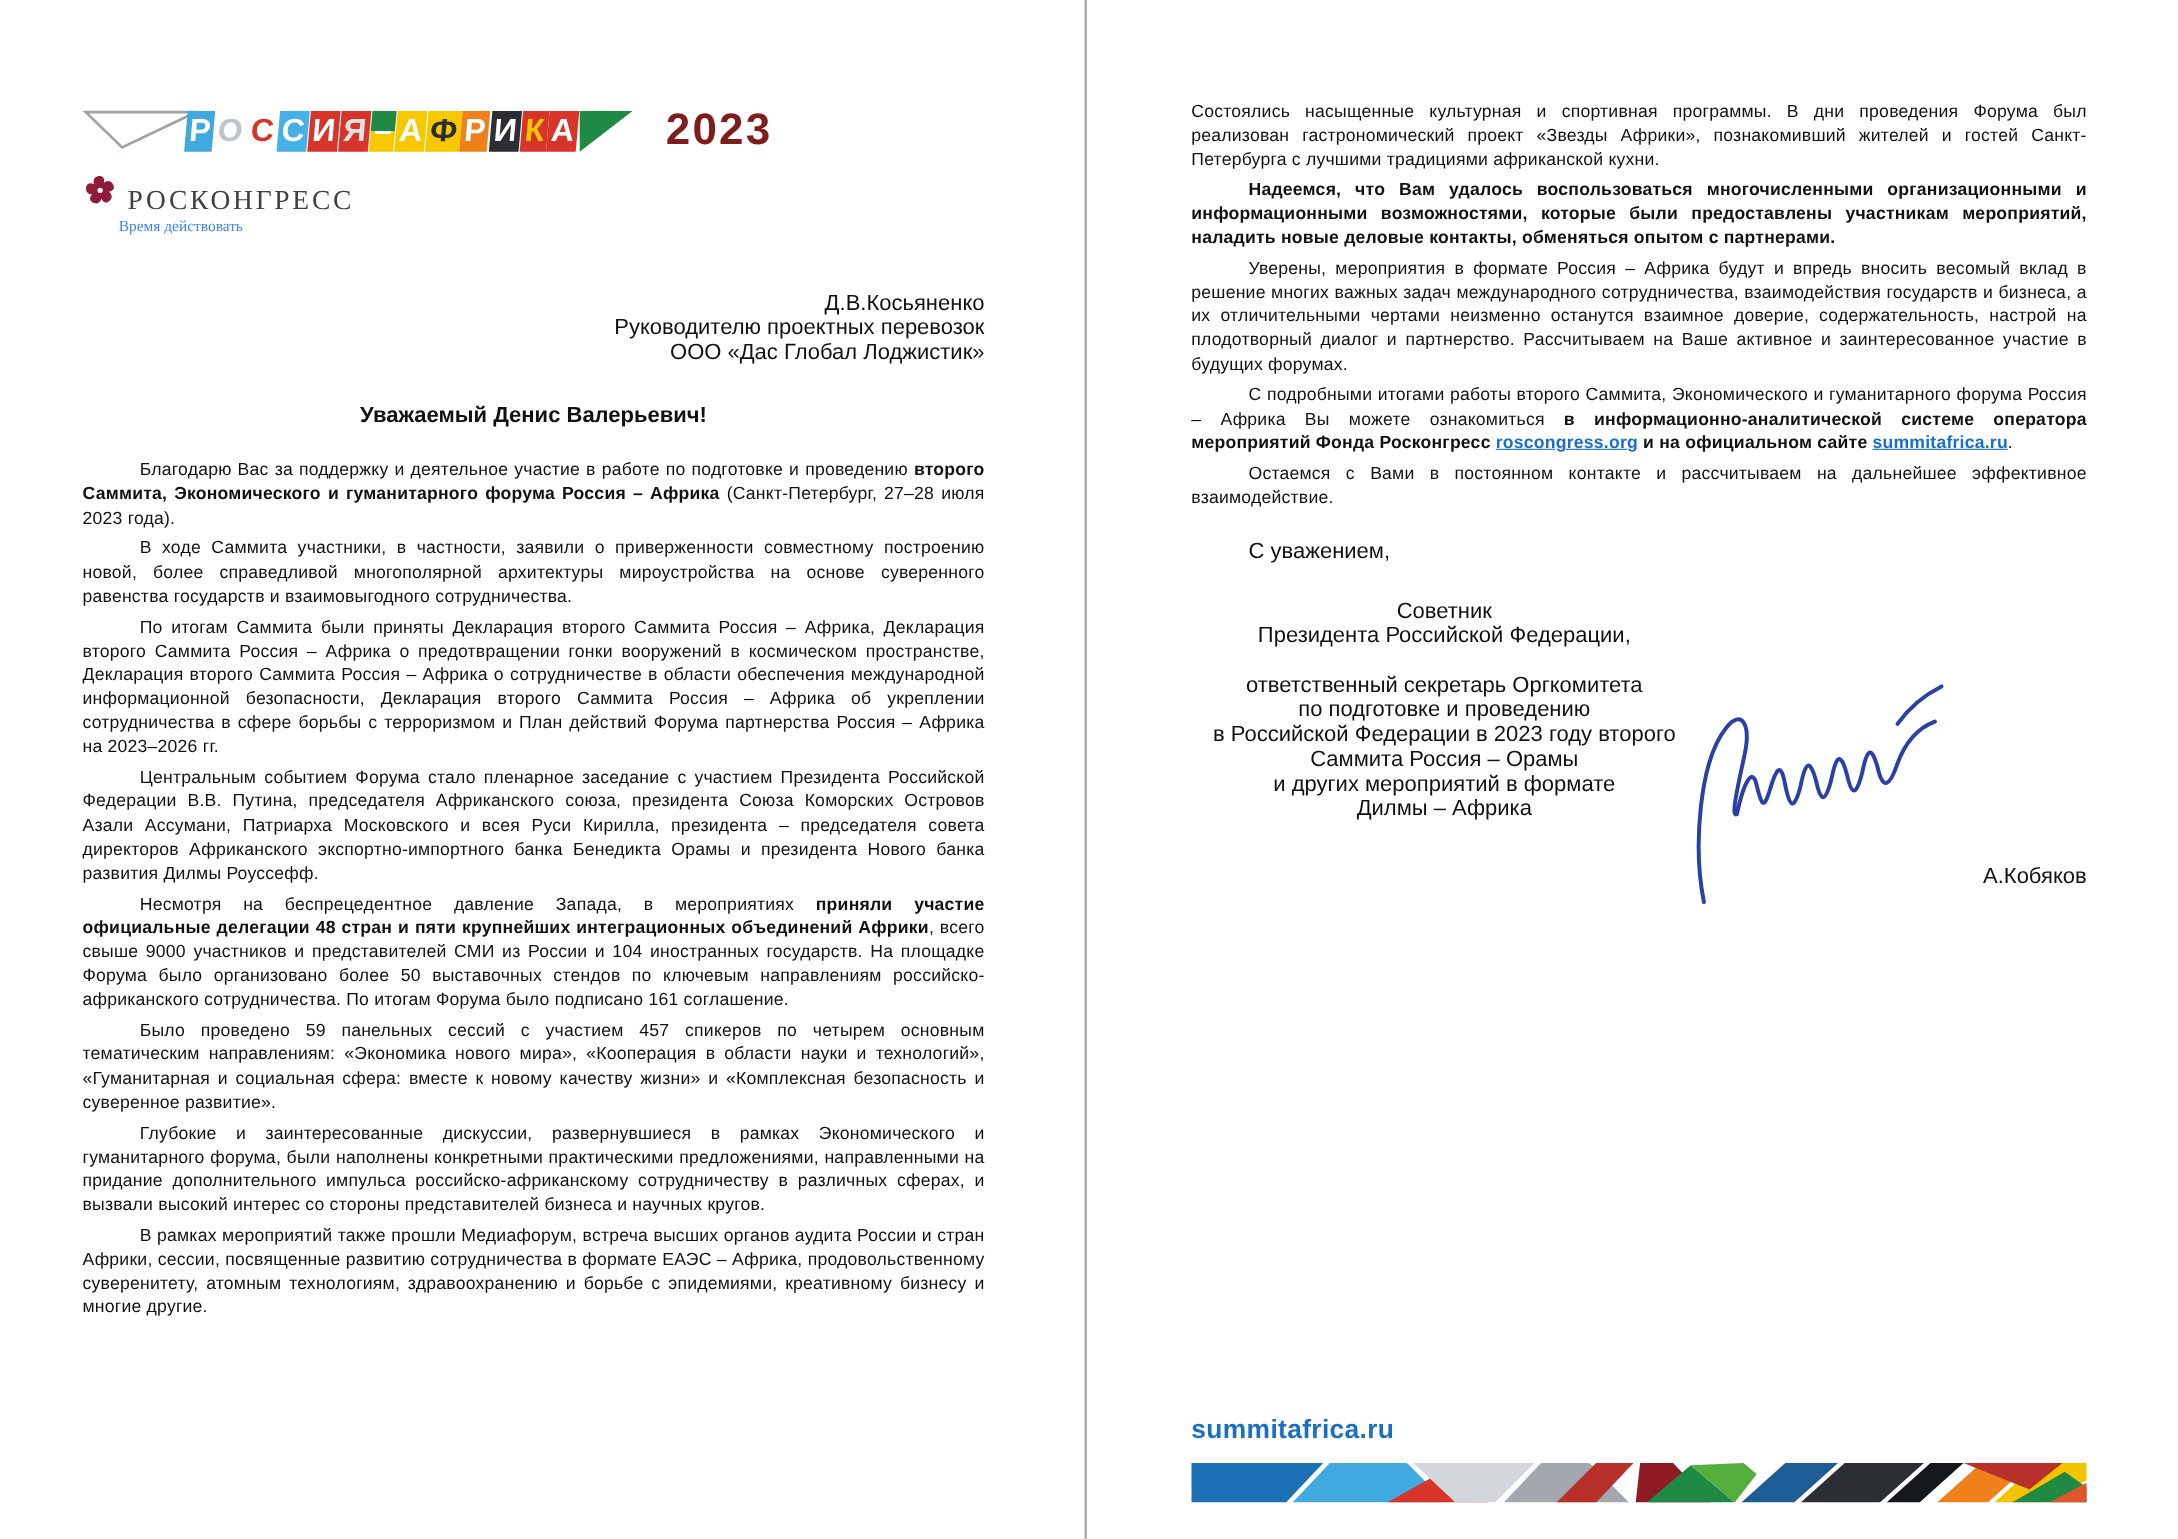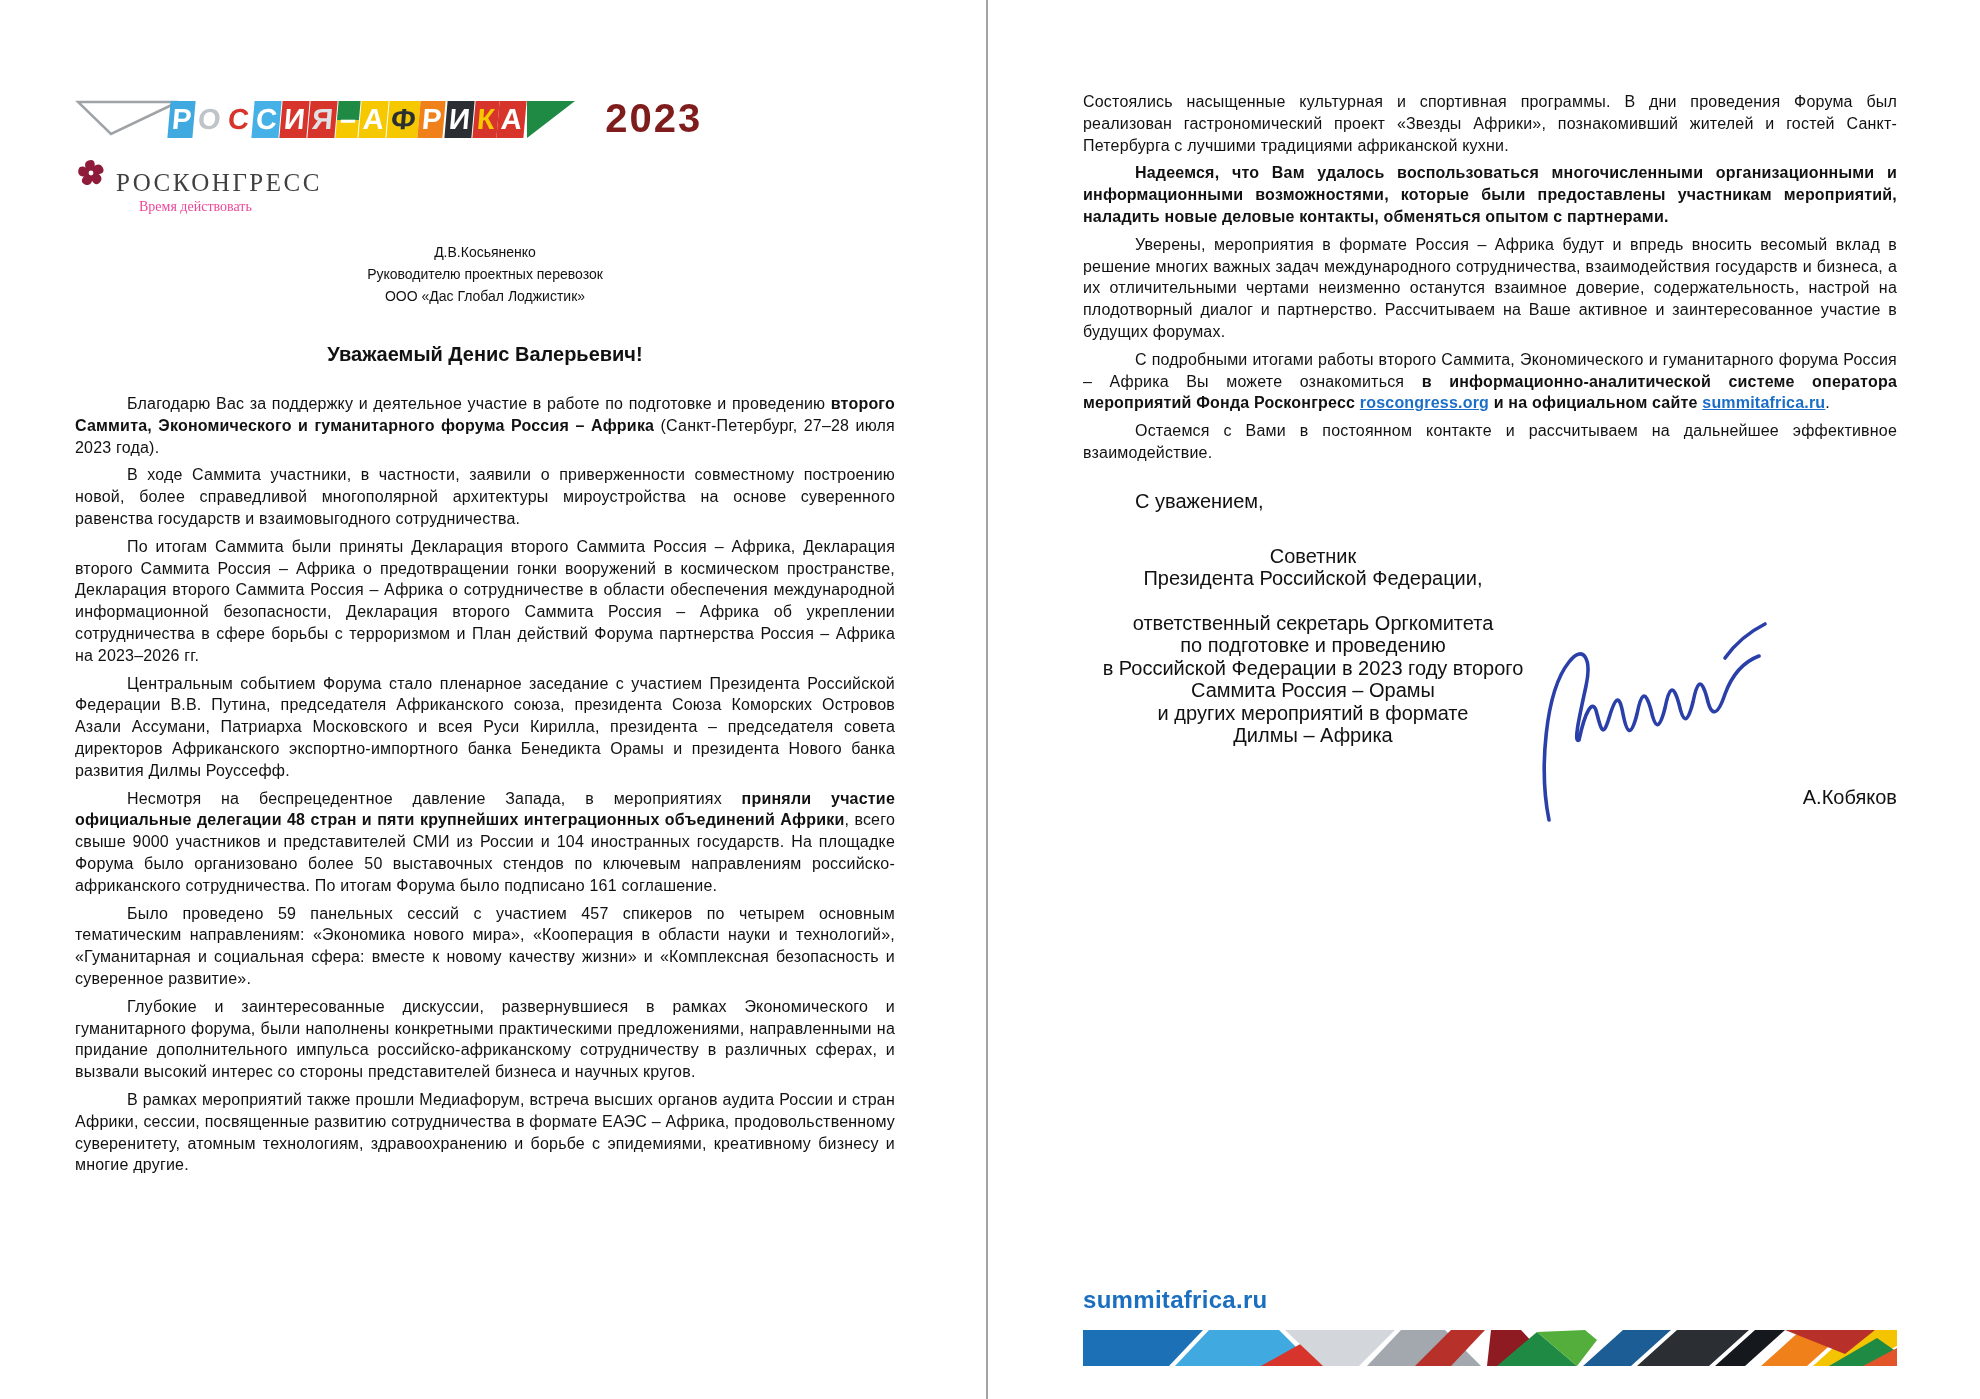--- a/index.html
+++ b/index.html
@@ -16,23 +16,23 @@
   .flagsvg{margin-right:-12px;}
   .letters{display:flex;align-items:flex-end;}
   .letters span{display:inline-block;font-weight:bold;font-size:29px;line-height:37px;
                 padding:0 3px;margin-right:1px;transform:skewX(-5deg);}
   .tri{width:0;height:0;border-top:37px solid #1E8A44;border-right:48px solid transparent;
        display:inline-block;margin-left:1px;}
   .year{font-size:40px;font-weight:bold;letter-spacing:2px;margin-left:30px;line-height:40px;}
   .ros-row{display:flex;align-items:center;margin-top:11px;}
   .ros-row svg{margin-right:9px;}
   .ros-name{font-family:"Liberation Serif",serif;font-size:25px;letter-spacing:2.5px;color:#404040;margin-top:20px;}
-  .tagline{font-family:"Liberation Serif",serif;font-size:14px;color:#ec4899;margin-left:64px;margin-top:2px;}
+  .tagline{font-family:"Liberation Serif",serif;font-size:14px;color:#3b82f6;margin-left:33px;margin-top:2px;}
 
-  .recipient{margin-top:26px;text-align:center;font-size:14px;line-height:22px;}
+  .recipient{margin-top:50px;text-align:right;font-size:20px;line-height:22px;}
   .salutation{margin-top:36px;text-align:center;font-weight:bold;font-size:20px;}
 
   .body{margin-top:27px;}
   .body p{margin:0 0 6px 0;text-align:justify;text-indent:52px;
           font-size:16px;line-height:21.8px;letter-spacing:0.2px;}
   .body p.noindent{text-indent:0;}
   .b{font-weight:bold;}
   .link{text-decoration:underline;font-weight:bold;cursor:pointer;}
 
   .closing{margin-top:26px;font-size:20px;text-indent:52px;}

